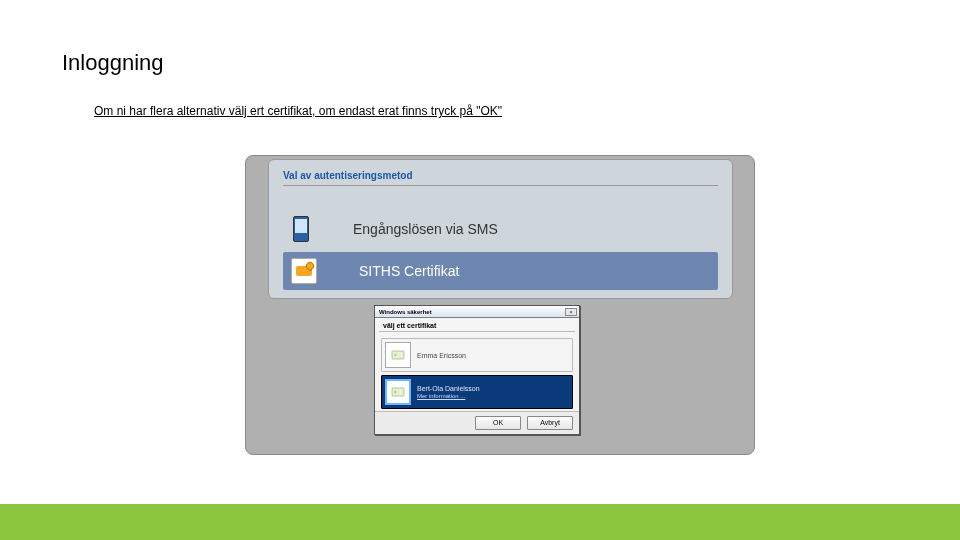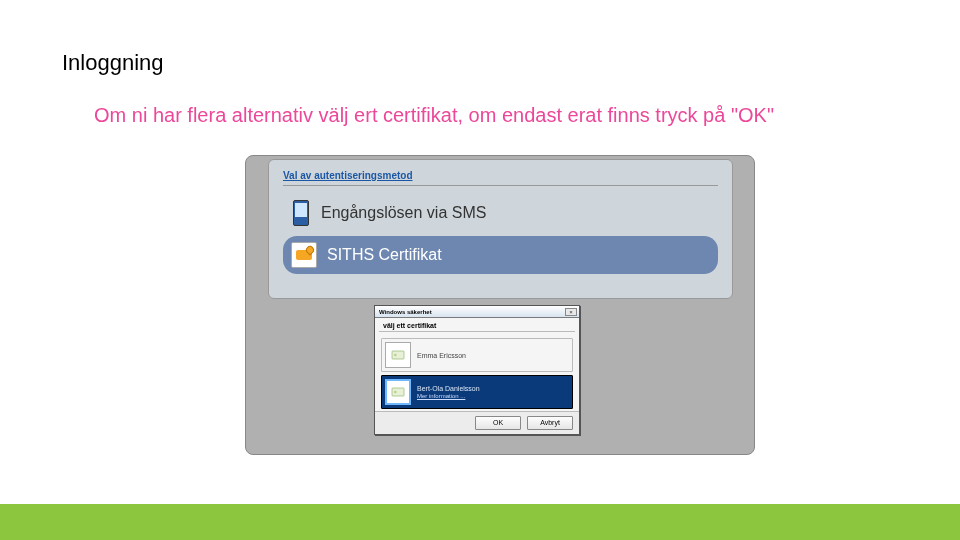--- a/index.html
+++ b/index.html
@@ -16,22 +16,23 @@
     top: 50px;
     left: 62px;
     font-size: 22px;
     color: #000;
     font-weight: 400;
   }
   .slide-subheading {
     position: absolute;
     top: 104px;
     left: 94px;
-    font-size: 20px;
-    color: #ec4899;
+    font-size: 12px;
+    color: #000000;
+    text-decoration: underline;
   }
   .accent-bar {
     position: absolute;
     bottom: 0;
     left: 0;
     width: 960px;
     height: 36px;
     background: #8cc63f;
   }
 
@@ -56,40 +57,38 @@
     border: 1px solid #999;
     border-radius: 6px;
     padding: 10px 14px 6px 14px;
   }
   .section-heading {
     color: #1c57a5;
     font-size: 10px;
     font-weight: bold;
     border-bottom: 1px solid #999;
     padding-bottom: 4px;
-    margin-bottom: 8px;
-    text-decoration: underline;
+    margin-bottom: 24px;
   }
   .auth-list {
     display: flex;
     flex-direction: column;
     gap: 4px;
   }
   .auth-option {
     display: flex;
     align-items: center;
     gap: 10px;
     padding: 4px 8px;
     border-radius: 2px;
     height: 38px;
   }
   .auth-option.selected {
     background: #6d87b1;
     color: #fff;
-    border-radius: 14px;
   }
   .auth-option:not(.selected) {
     color: #333;
   }
   .phone-icon {
     width: 20px;
     height: 30px;
     position: relative;
   }
   .phone-body {
@@ -134,21 +133,22 @@
     right: -2px;
     top: -4px;
     width: 6px;
     height: 6px;
     border: 1px solid #c07800;
     border-radius: 50% 50% 50% 0;
     transform: rotate(-45deg);
     background: #f5a623;
   }
   .auth-label {
-    font-size: 16px;
+    font-size: 14px;
+    margin-left: 32px;
   }
 
   
   .dialog {
     position: absolute;
     top: 305px;
     left: 374px;
     width: 206px;
     background: #f5f5f5;
     border: 1px solid #555;

